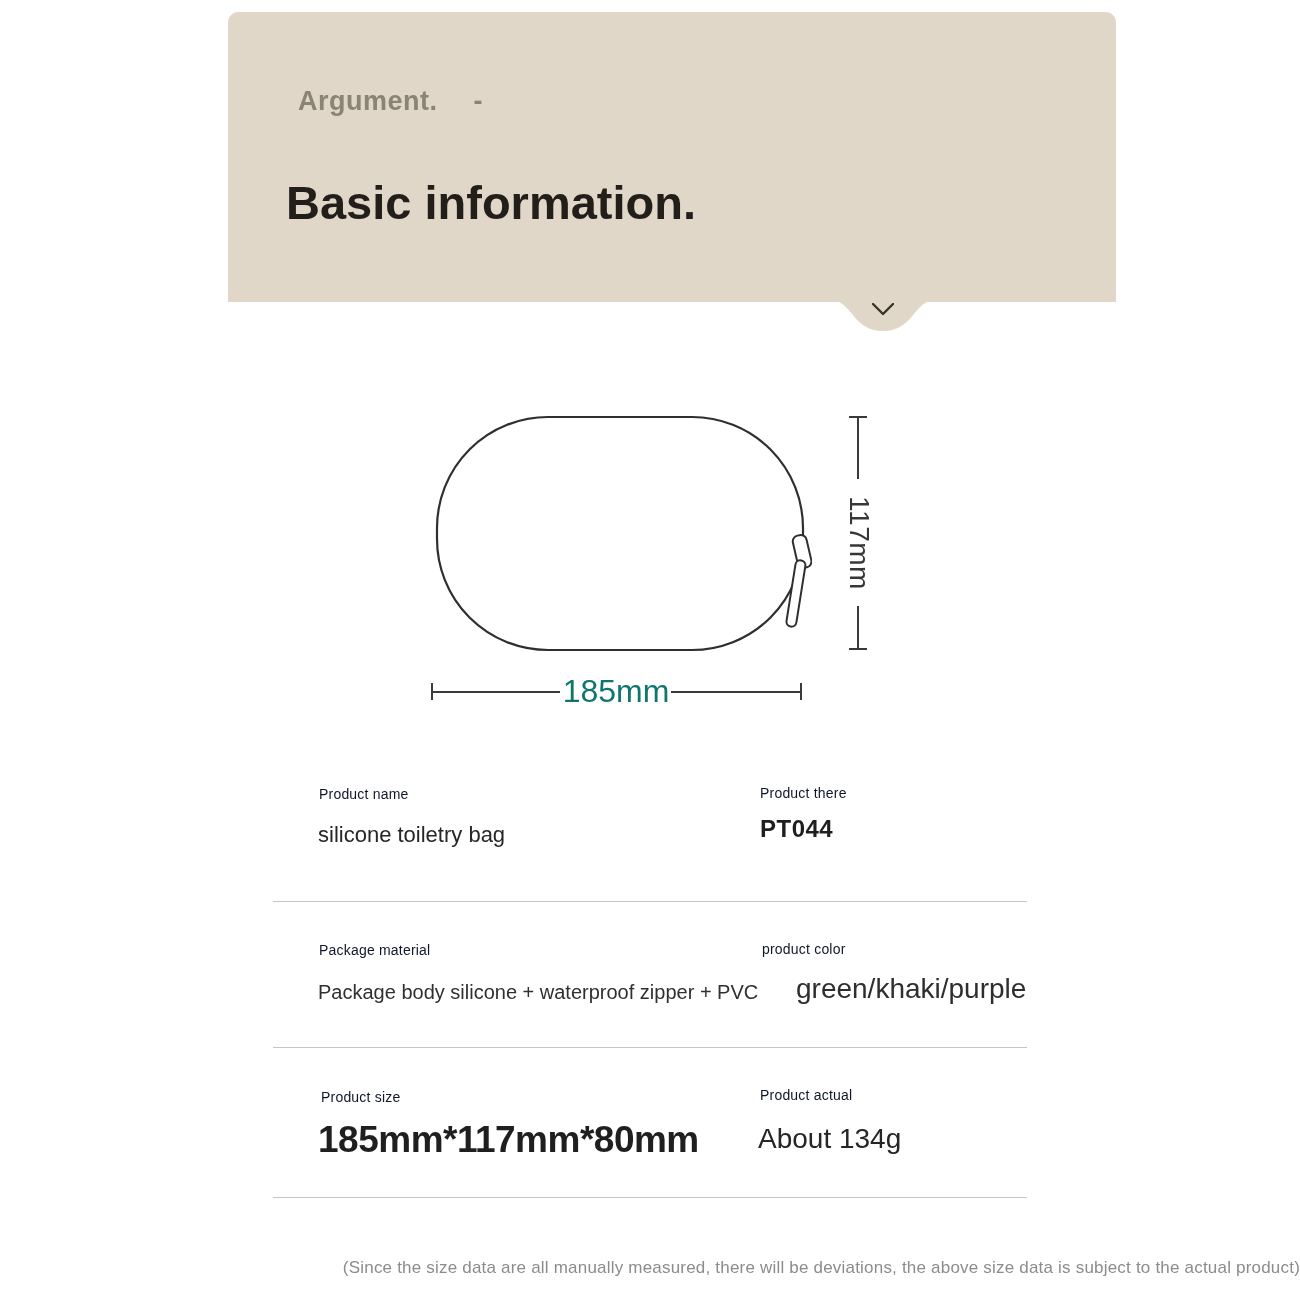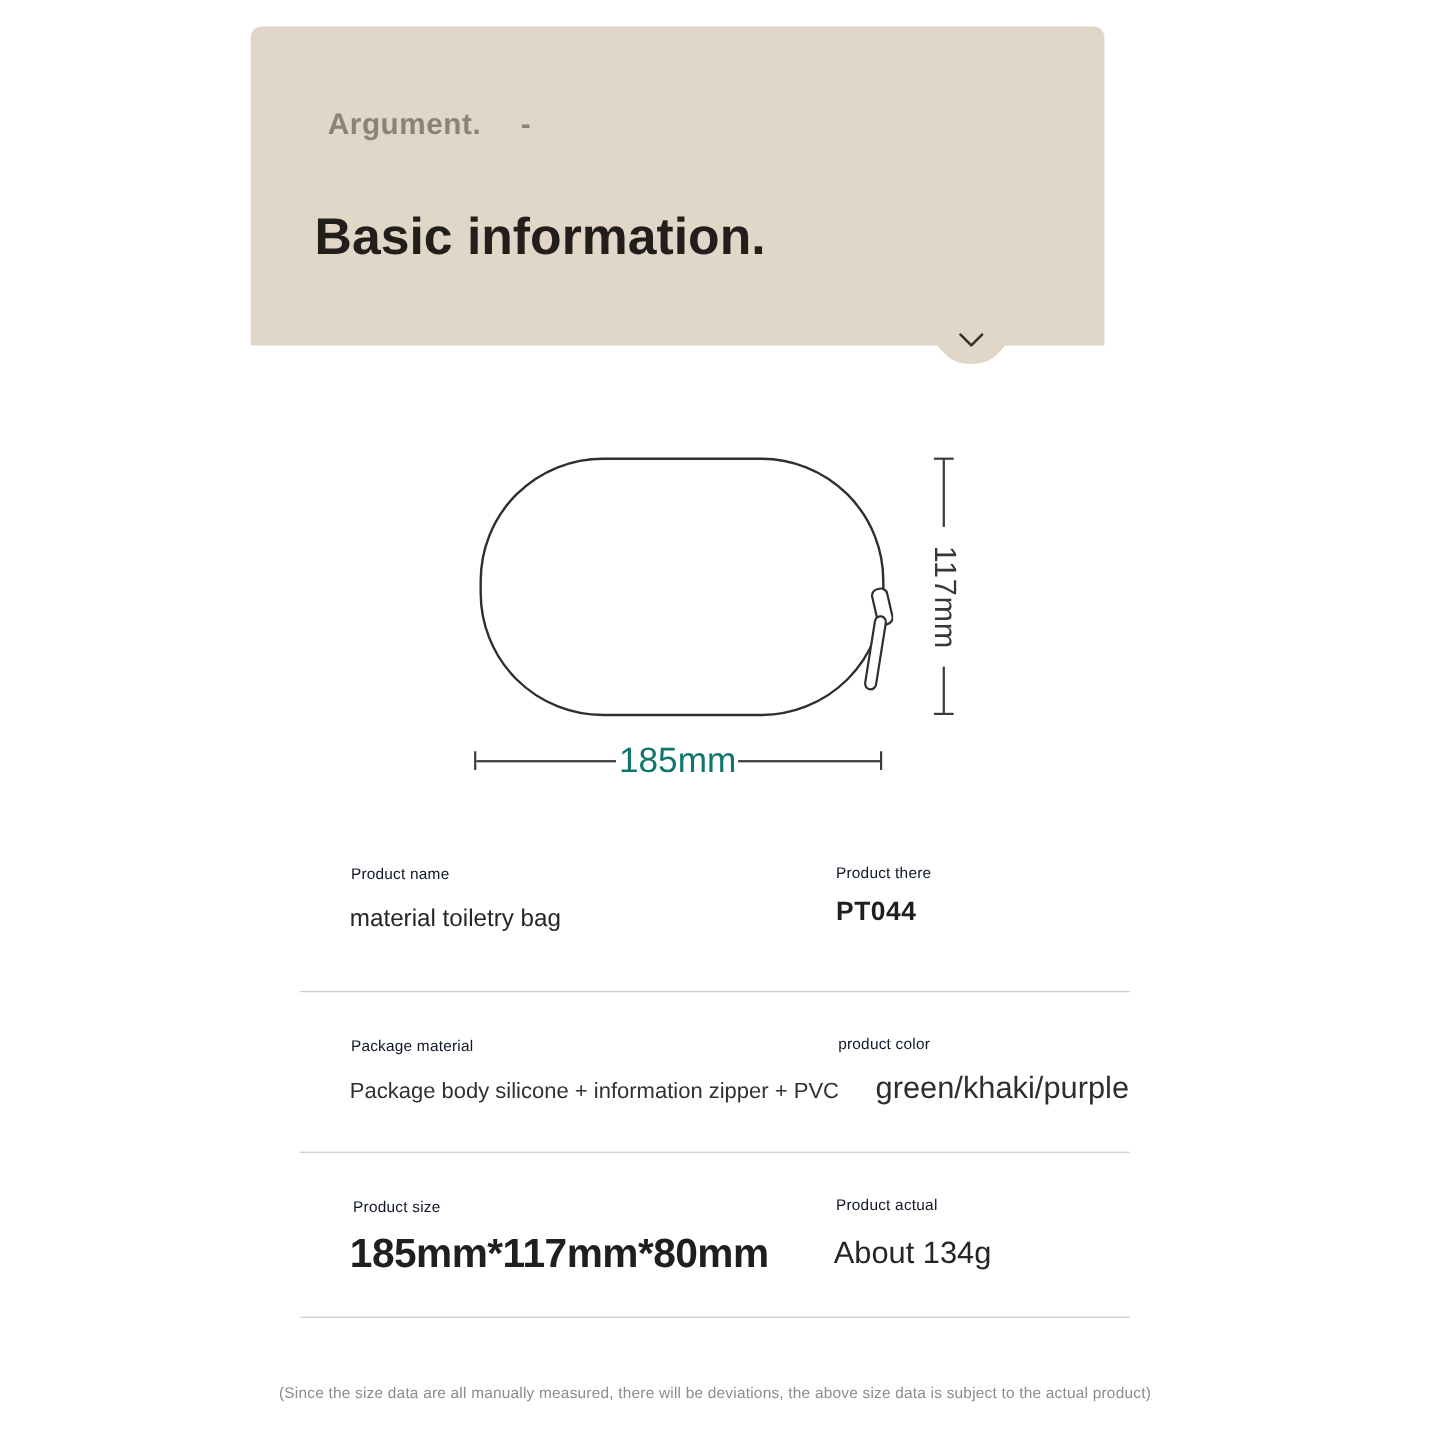--- a/index.html
+++ b/index.html
@@ -9,22 +9,22 @@
     position: relative;
     font-family: "Liberation Sans", sans-serif;
     color: #222;
     overflow: hidden;
   }
   .page { position: absolute; inset: 0; background: #ffffff; }
 
   
   .banner {
     position: absolute;
-    left: 228px; top: 24px;
-    width: 776px; height: 290px;
+    left: 228px; top: 12px;
+    width: 888px; height: 290px;
     background: #E0D7C9;
     border-radius: 10px 10px 0 0;
   }
   .kicker-row {
     position: absolute; left: 70px; top: 74px;
     display: flex; align-items: center;
     font-size: 27px; font-weight: 700;
     color: #8A8376; letter-spacing: 0.5px;
   }
   .kicker-dash { margin-left: 36px; font-weight: 700; }
@@ -98,22 +98,22 @@
     position: absolute; left: 273px; width: 754px; height: 1px;
     background: #c4c4c4;
   }
   .divider-1 { top: 901px; }
   .divider-2 { top: 1047px; }
   .divider-3 { top: 1197px; }
 
   
   .footer-note {
     position: absolute; left: 0; right: 0; top: 1258px;
-    text-align: center;
-    font-size: 14px; color: #8c8c8c; letter-spacing: 0.2px;
+    text-align: right;
+    font-size: 17px; color: #8c8c8c; letter-spacing: 0.2px;
   }
 </style>
 </head>
 <body>
 
 <div class="page">
 
   <div class="banner">
     <div class="kicker-row">
       <span>Argument.</span>
@@ -154,27 +154,27 @@
       <div class="dim-line hdim-seg1"></div>
       <span class="width-label">185mm</span>
       <div class="dim-line hdim-seg2"></div>
       <div class="dim-line hdim-tick hdim-tick-right"></div>
     </div>
   </div>
 
   <div>
 
     <span class="spec-label r1-l-label">Product name</span>
-    <span class="spec-value r1-l-value">material toiletry bag</span>
+    <span class="spec-value r1-l-value">silicone toiletry bag</span>
     <span class="spec-label r1-r-label">Product there</span>
     <span class="spec-value r1-r-value">PT044</span>
     <div class="divider divider-1"></div>
 
     <span class="spec-label r2-l-label">Package material</span>
-    <span class="spec-value r2-l-value">Package body silicone + information zipper + PVC</span>
+    <span class="spec-value r2-l-value">Package body silicone + waterproof zipper + PVC</span>
     <span class="spec-label r2-r-label">product color</span>
     <span class="spec-value r2-r-value">green/khaki/purple</span>
     <div class="divider divider-2"></div>
 
     <span class="spec-label r3-l-label">Product size</span>
     <span class="spec-value r3-l-value">185mm*117mm*80mm</span>
     <span class="spec-label r3-r-label">Product actual</span>
     <span class="spec-value r3-r-value">About 134g</span>
     <div class="divider divider-3"></div>
 

